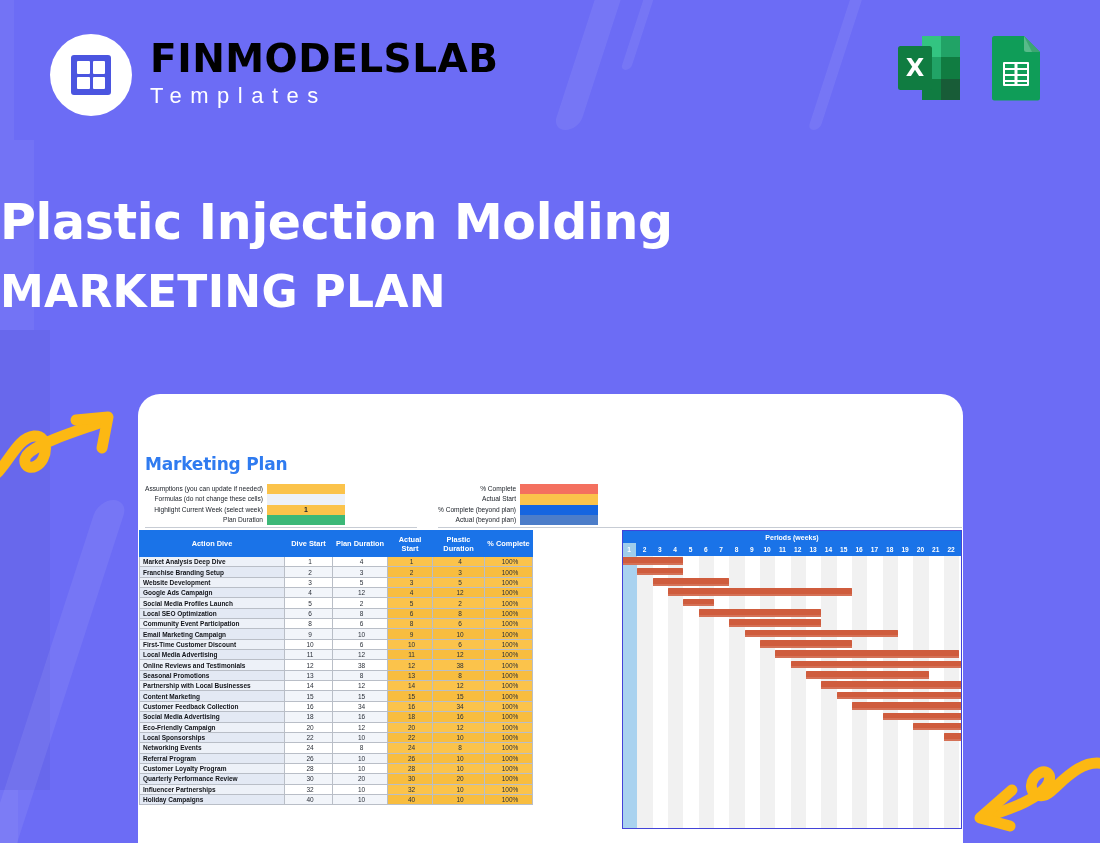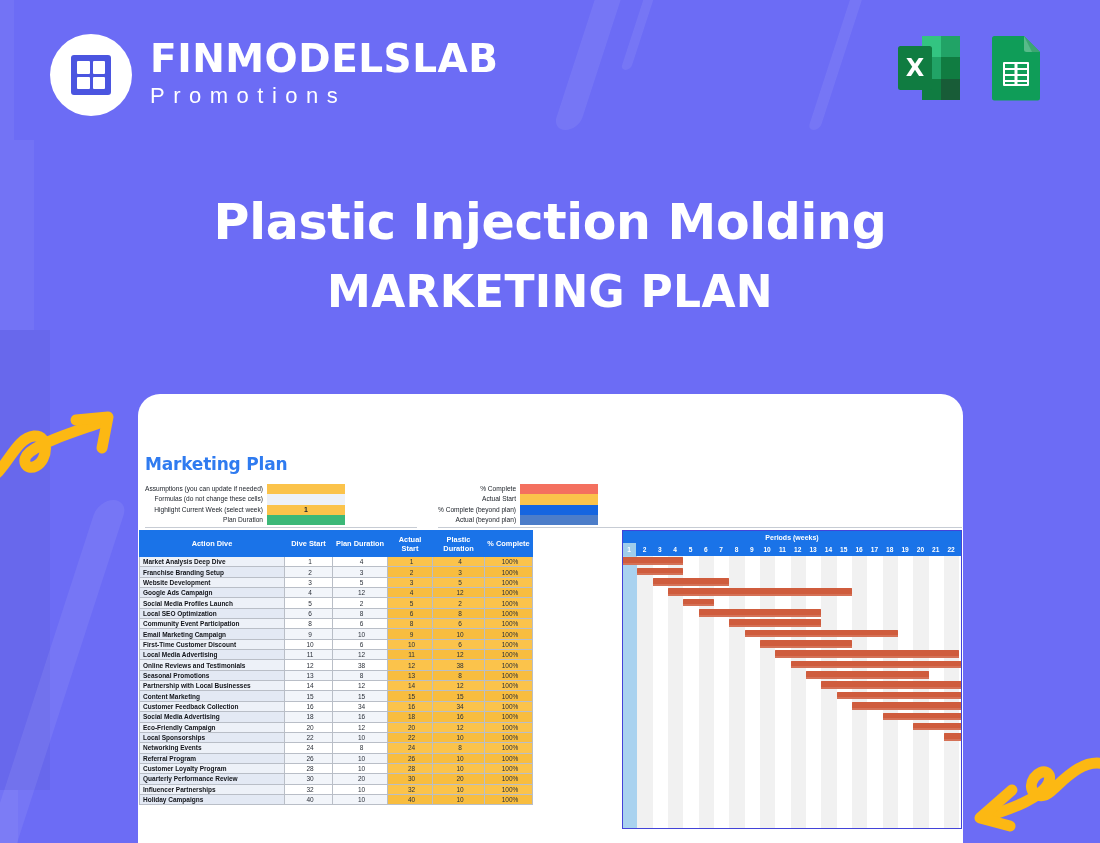--- a/index.html
+++ b/index.html
@@ -43,37 +43,37 @@
     width: 40px; height: 40px;
     border: 3px solid #4b55e0;
     border-radius: 3px;
     display: grid; grid-template-columns: 1fr 1fr; grid-template-rows: 1fr 1fr;
     gap: 3px; padding: 3px;
     background: #4b55e0;
   }
   #logo-grid i { background: #ffffff; border-radius: 1px; display: block; }
   #logo-text { display: flex; flex-direction: column; }
   #brand-name {
-    color: #ffffff; font-size: 39px; font-weight: 700;
+    color: #000000; font-size: 39px; font-weight: 700;
     letter-spacing: 0.5px; line-height: 1.02;
     font-family: "DejaVu Sans", sans-serif;
   }
   #brand-sub {
     color: #ffffff; font-size: 22px; font-weight: 400;
     letter-spacing: 8.5px; line-height: 1.35; margin-top: 2px;
   }
   #app-icons {
     position: absolute; right: 48px; top: 32px;
     display: flex; align-items: flex-start; gap: 14px;
   }
 
   
   #title-block {
     position: absolute; left: 0; top: 192px; width: 1100px;
-    text-align: center; color: #ffffff;
+    color: #ffffff;
   }
   #title-line1 {
     font-size: 49px; font-weight: 700; letter-spacing: -0.3px;
     font-family: "DejaVu Sans", sans-serif; line-height: 1.25;
   }
   #title-line2 {
     font-size: 44px; font-weight: 700; letter-spacing: 0.3px;
     font-family: "DejaVu Sans", sans-serif; line-height: 1.3; margin-top: 10px;
   }
 
@@ -187,21 +187,21 @@
       <div id="logo-circle">
         <div id="logo-grid">
           <i></i>
             <i></i>
             <i></i>
             <i></i>
         </div>
       </div>
       <div id="logo-text">
         <div id="brand-name">FINMODELSLAB</div>
-        <div id="brand-sub">Promotions</div>
+        <div id="brand-sub">Templates</div>
       </div>
     </div>
 
     <div id="app-icons">
 
       <svg width="72" height="72" viewBox="0 0 72 72">
         <rect x="28" y="4" width="38" height="21" fill="#21a366"></rect>
         <rect x="28" y="25" width="38" height="22" fill="#107c41"></rect>
         <rect x="28" y="47" width="38" height="21" fill="#185c37"></rect>
         <rect x="28" y="4" width="19" height="21" fill="#33c481"></rect>

